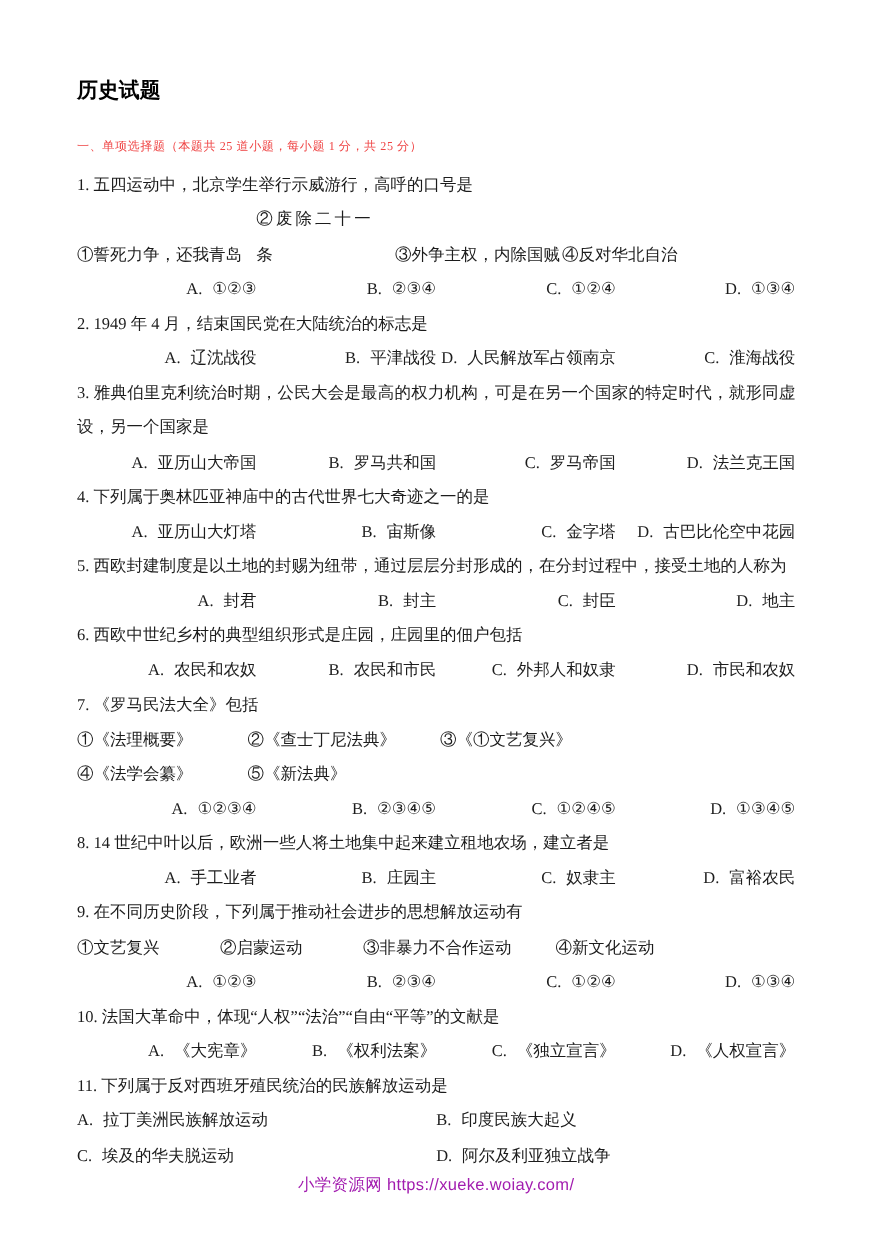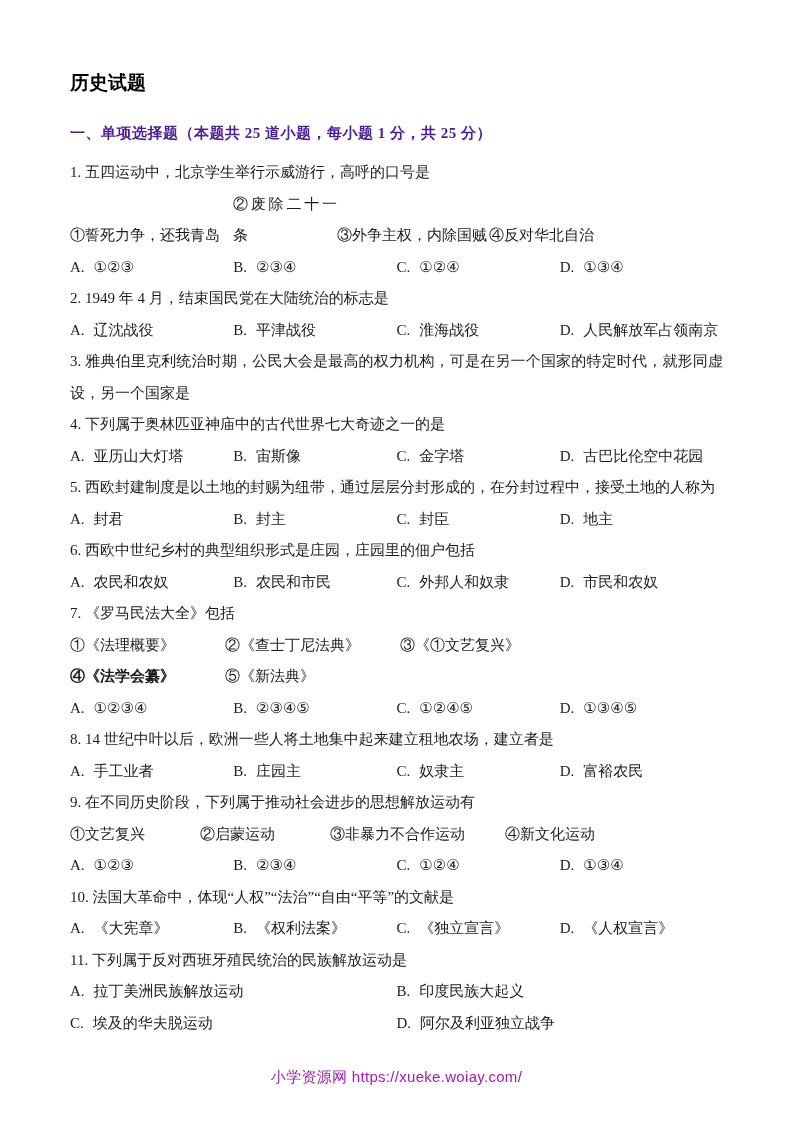--- a/index.html
+++ b/index.html
@@ -5,37 +5,37 @@
   html,body{margin:0;padding:0;}
   body{
     width:793px;height:1122px;background:#ffffff;position:relative;overflow:hidden;
     font-family:"Liberation Serif","DejaVu Serif",serif;color:#1c1c1c;
   }
   .page{padding:58px 70px 0 70px;}
   .doc-title{
     text-align:left;font-size:19px;font-weight:bold;line-height:24px;color:#000;
   }
   .section-heading{
-    font-size:15px;font-weight:bold;line-height:23px;margin-top:27px;color:#4c1d95;
+    font-size:11px;font-weight:normal;line-height:23px;margin-top:27px;color:#ef4444;
     letter-spacing:0.5px;
   }
   .questions{margin-top:5px;}
   .line{font-size:15px;line-height:31.5px;margin:0;text-align:justify;}
   .subitems span{display:inline-block;}
   .sub-1-0 span:nth-child(1){width:163px;}
   .sub-1-0 span:nth-child(2){width:104px;}
-  .sub-1-0 span:nth-child(3){width:152px;}
+  .sub-1-0 span:nth-child(3){width:152px;margin-left:22px;}
   .sub-7-0 span:nth-child(1){width:155px;font-family:Liberation Serif, serif;}
   .sub-7-0 span:nth-child(2){width:175px;}
-  .sub-7-1 span:nth-child(1){width:155px;font-weight:bold;}
+  .sub-7-1 span:nth-child(1){width:155px;}
   .sub-9-0 span:nth-child(1){width:130px;}
   .sub-9-0 span:nth-child(2){width:130px;}
   .sub-9-0 span:nth-child(3){width:175px;}
   .options{display:grid;font-size:15px;line-height:31.5px;}
-  .cols4{grid-template-columns:25% 25% 25% 25%;}
+  .cols4{grid-template-columns:25% 25% 25% 25%;text-align:right;}
   .cols2{grid-template-columns:50% 50%;}
   .opt{white-space:nowrap;overflow:visible;}
   .opt .lab{margin-right:9px;}
   .page-footer{
     position:absolute;left:0;top:1068px;width:100%;text-align:center;
     font-family:"Liberation Sans","DejaVu Sans",sans-serif;
     font-size:15px;color:#a21caf;letter-spacing:0.3px;
   }
 </style>
 </head>
@@ -50,24 +50,30 @@
       <div class="options cols4">
         <div class="opt"><span class="lab">A.</span><span>①②③</span></div>
         <div class="opt"><span class="lab">B.</span><span>②③④</span></div>
         <div class="opt"><span class="lab">C.</span><span>①②④</span></div>
         <div class="opt"><span class="lab">D.</span><span>①③④</span></div>
       </div>
       <p class="line stem">2. 1949 年 4 月，结束国民党在大陆统治的标志是</p>
       <div class="options cols4">
         <div class="opt"><span class="lab">A.</span><span>辽沈战役</span></div>
         <div class="opt"><span class="lab">B.</span><span>平津战役</span></div>
+        <div class="opt"><span class="lab">D.</span><span>人民解放军占领南京</span></div>
         <div class="opt"><span class="lab">C.</span><span>淮海战役</span></div>
-        <div class="opt"><span class="lab">D.</span><span>人民解放军占领南京</span></div>
       </div>
       <p class="line stem">3. 雅典伯里克利统治时期，公民大会是最高的权力机构，可是在另一个国家的特定时代，就形同虚设，另一个国家是</p>
+      <div class="options cols4">
+        <div class="opt"><span class="lab">A.</span><span>亚历山大帝国</span></div>
+        <div class="opt"><span class="lab">B.</span><span>罗马共和国</span></div>
+        <div class="opt"><span class="lab">C.</span><span>罗马帝国</span></div>
+        <div class="opt"><span class="lab">D.</span><span>法兰克王国</span></div>
+      </div>
       <p class="line stem">4. 下列属于奥林匹亚神庙中的古代世界七大奇迹之一的是</p>
       <div class="options cols4">
         <div class="opt"><span class="lab">A.</span><span>亚历山大灯塔</span></div>
         <div class="opt"><span class="lab">B.</span><span>宙斯像</span></div>
         <div class="opt"><span class="lab">C.</span><span>金字塔</span></div>
         <div class="opt"><span class="lab">D.</span><span>古巴比伦空中花园</span></div>
       </div>
       <p class="line stem">5. 西欧封建制度是以土地的封赐为纽带，通过层层分封形成的，在分封过程中，接受土地的人称为</p>
       <div class="options cols4">
         <div class="opt"><span class="lab">A.</span><span>封君</span></div>

